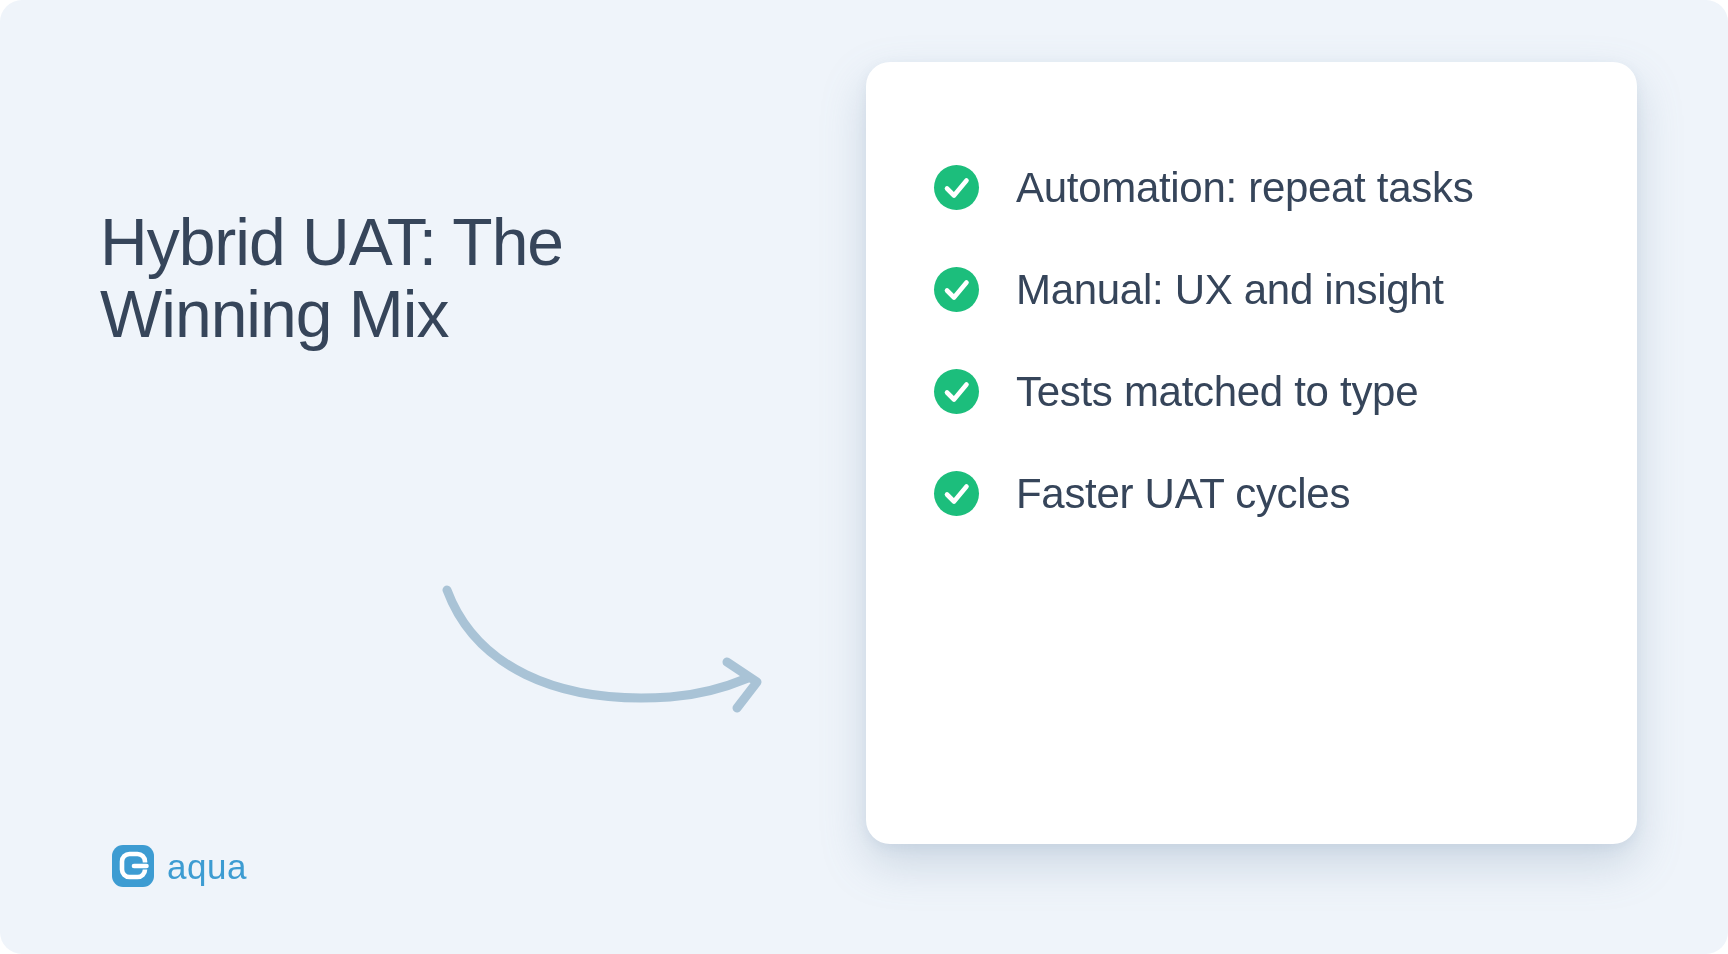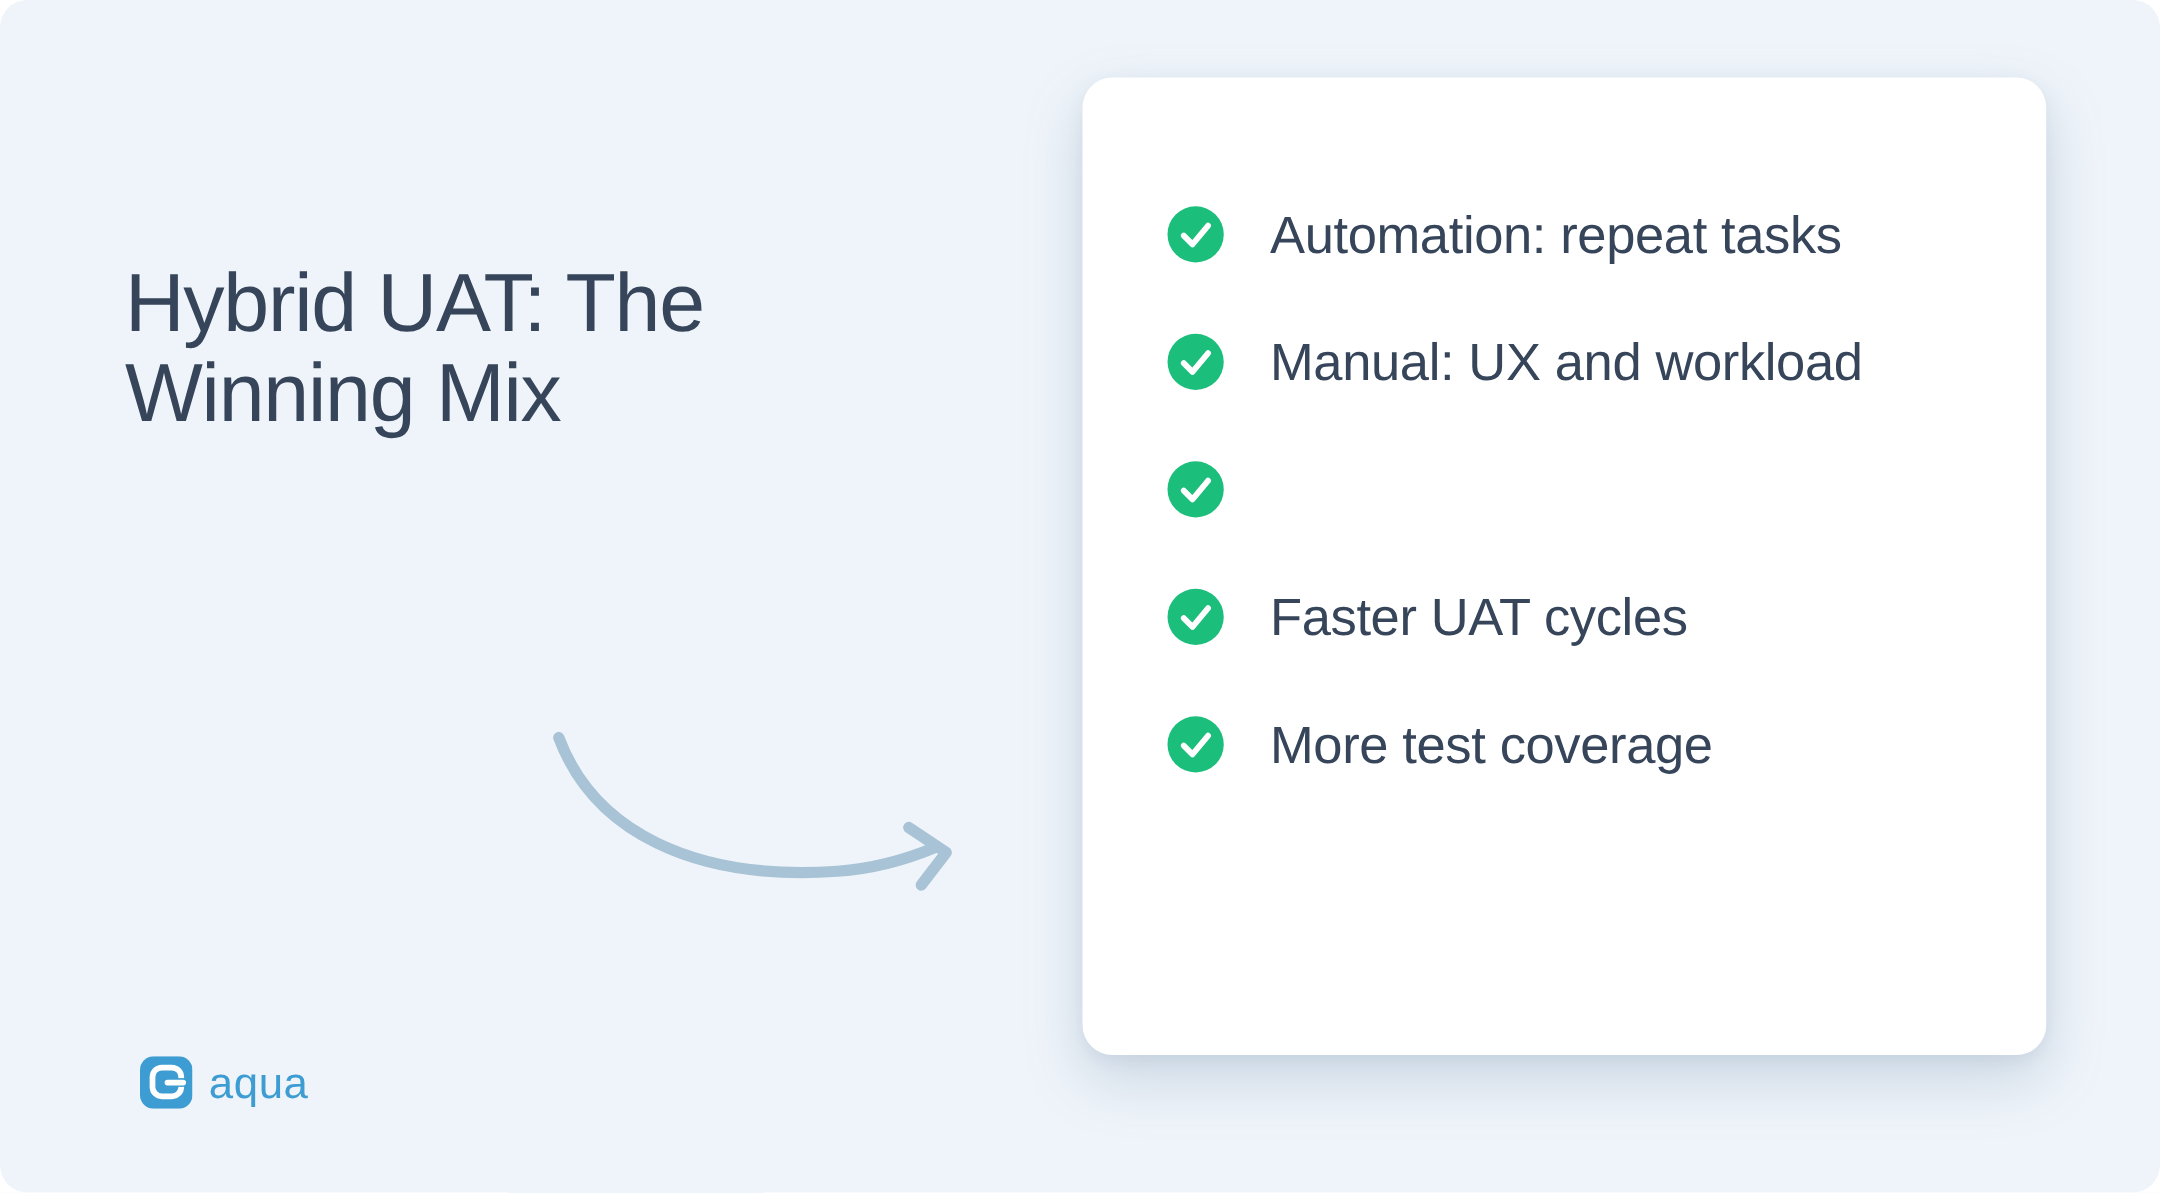--- a/index.html
+++ b/index.html
@@ -123,48 +123,41 @@
         </span>
         <span class="check-label">Automation: repeat tasks</span>
       </div>
 
       <div class="check-row">
         <span class="check-circle">
           <svg width="45" height="45" viewBox="0 0 45 45">
               <polyline points="13,23.5 20,30.5 32.5,15.5" fill="none" stroke="#ffffff" stroke-width="4.6" stroke-linecap="round" stroke-linejoin="round"></polyline>
             </svg>
         </span>
-        <span class="check-label">Manual: UX and workload</span>
+        <span class="check-label">Manual: UX and insight</span>
       </div>
 
       <div class="check-row">
         <span class="check-circle">
           <svg width="45" height="45" viewBox="0 0 45 45">
               <polyline points="13,23.5 20,30.5 32.5,15.5" fill="none" stroke="#ffffff" stroke-width="4.6" stroke-linecap="round" stroke-linejoin="round"></polyline>
             </svg>
         </span>
+        <span class="check-label">Tests matched to type</span>
       </div>
 
       <div class="check-row">
         <span class="check-circle">
           <svg width="45" height="45" viewBox="0 0 45 45">
               <polyline points="13,23.5 20,30.5 32.5,15.5" fill="none" stroke="#ffffff" stroke-width="4.6" stroke-linecap="round" stroke-linejoin="round"></polyline>
             </svg>
         </span>
         <span class="check-label">Faster UAT cycles</span>
       </div>
 
-      <div class="check-row">
-        <span class="check-circle">
-          <svg width="45" height="45" viewBox="0 0 45 45">
-              <polyline points="13,23.5 20,30.5 32.5,15.5" fill="none" stroke="#ffffff" stroke-width="4.6" stroke-linecap="round" stroke-linejoin="round"></polyline>
-            </svg>
-        </span>
-        <span class="check-label">More test coverage</span>
-      </div>
 
 
     </div>
 
     <div class="brand">
       <svg class="brand-icon" viewBox="0 0 42 42" aria-hidden="true">
         <rect x="0" y="0" width="42" height="42" rx="11" fill="#3d9cd2"></rect>
         <rect x="10" y="9" width="23" height="23" rx="7.5" fill="none" stroke="#ffffff" stroke-width="4.6"></rect>
         <rect x="28" y="17.5" width="8" height="7" fill="#3d9cd2"></rect>
         <line x1="22" y1="21" x2="34.5" y2="21" stroke="#ffffff" stroke-width="4.6" stroke-linecap="round"></line>

